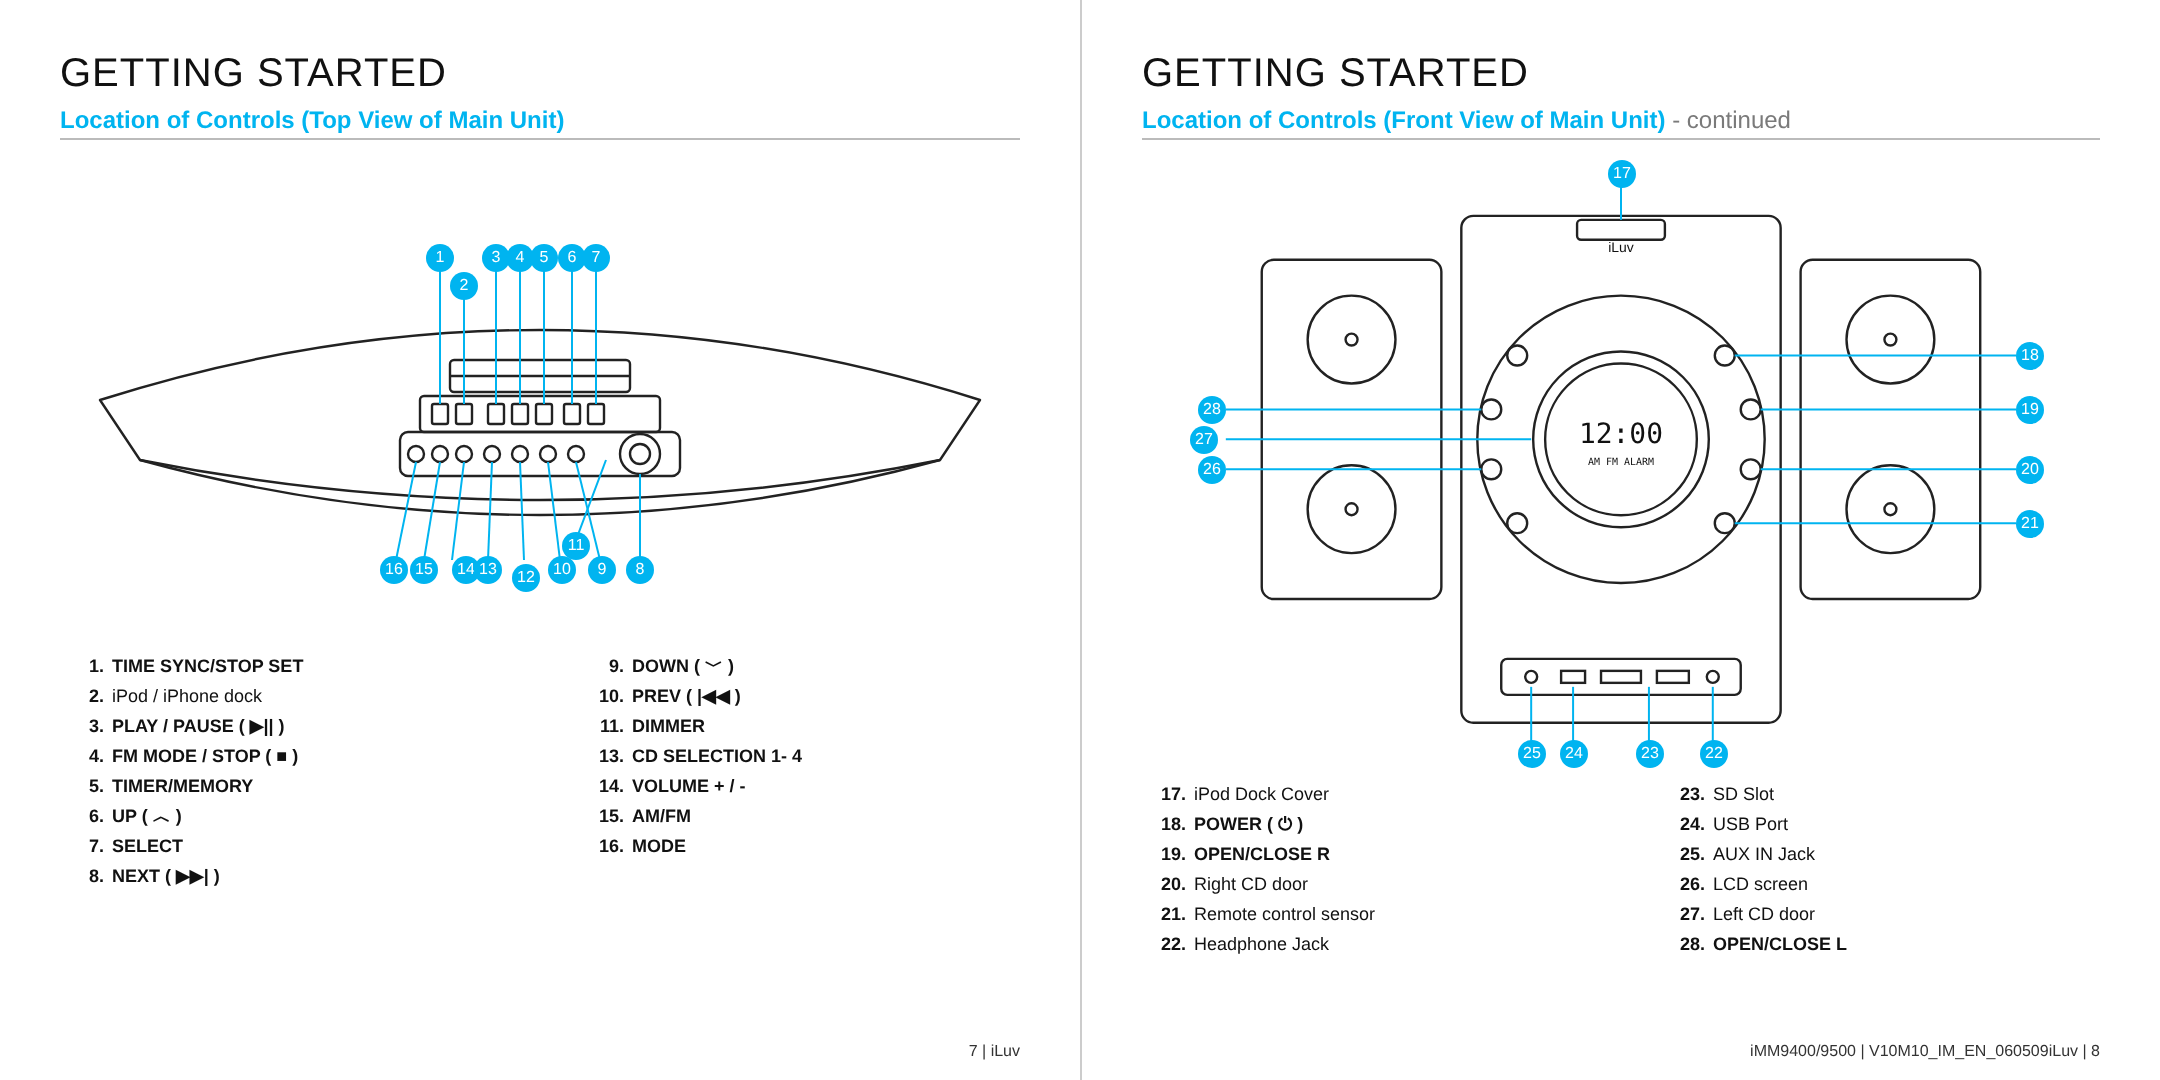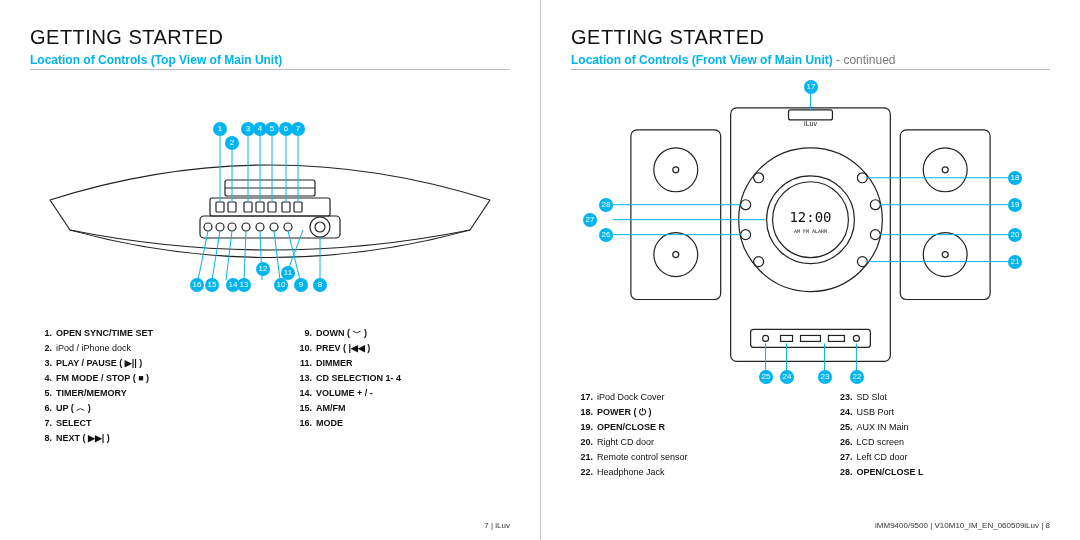--- a/index.html
+++ b/index.html
@@ -170,33 +170,33 @@
       <div class="bubble" style="left:211px; top:52px">3</div>
       <div class="bubble" style="left:223px; top:52px">4</div>
       <div class="bubble" style="left:235px; top:52px">5</div>
       <div class="bubble" style="left:249px; top:52px">6</div>
       <div class="bubble" style="left:261px; top:52px">7</div>
 
       <div class="bubble" style="left:160px; top:208px">16</div>
       <div class="bubble" style="left:175px; top:208px">15</div>
       <div class="bubble" style="left:196px; top:208px">14</div>
       <div class="bubble" style="left:207px; top:208px">13</div>
-      <div class="bubble" style="left:226px; top:192px">12</div>
+      <div class="bubble" style="left:226px; top:212px">12</div>
       <div class="bubble" style="left:251px; top:196px">11</div>
       <div class="bubble" style="left:244px; top:208px">10</div>
       <div class="bubble" style="left:264px; top:208px">9</div>
       <div class="bubble" style="left:283px; top:208px">8</div>
     </div>
 
     <div class="legend">
       <div class="col">
         <ol class="controls" id="left-col-1">
             <li>
               <span class="n">1.</span>
-              <span class="t b">OPEN SYNC/TIME SET</span>
+              <span class="t b">TIME SYNC/STOP SET</span>
             </li>
             <li>
               <span class="n">2.</span>
               <span class="t">iPod / iPhone dock</span>
             </li>
             <li>
               <span class="n">3.</span>
               <span class="t b">PLAY / PAUSE ( ▶|| )</span>
             </li>
             <li>
@@ -338,21 +338,21 @@
 
         <text x="240" y="56" text-anchor="middle" font-size="7" fill="#111">iLuv</text>
       </svg>
 
       <div class="bubble" style="left:437px; top:101px">18</div>
       <div class="bubble" style="left:437px; top:128px">19</div>
       <div class="bubble" style="left:437px; top:158px">20</div>
       <div class="bubble" style="left:437px; top:185px">21</div>
 
       <div class="bubble" style="left:28px; top:128px">28</div>
-      <div class="bubble" style="left:12px; top:143px">27</div>
+      <div class="bubble" style="left:24px; top:143px">27</div>
       <div class="bubble" style="left:28px; top:158px">26</div>
 
       <div class="bubble" style="left:233px; top:10px">17</div>
 
       <div class="bubble" style="left:188px; top:300px">25</div>
       <div class="bubble" style="left:209px; top:300px">24</div>
       <div class="bubble" style="left:247px; top:300px">23</div>
       <div class="bubble" style="left:279px; top:300px">22</div>
     </div>
 
@@ -390,21 +390,21 @@
             <li>
               <span class="n">23.</span>
               <span class="t">SD Slot</span>
             </li>
             <li>
               <span class="n">24.</span>
               <span class="t">USB Port</span>
             </li>
             <li>
               <span class="n">25.</span>
-              <span class="t">AUX IN Main</span>
+              <span class="t">AUX IN Jack</span>
             </li>
             <li>
               <span class="n">26.</span>
               <span class="t">LCD screen</span>
             </li>
             <li>
               <span class="n">27.</span>
               <span class="t">Left CD door</span>
             </li>
             <li>

